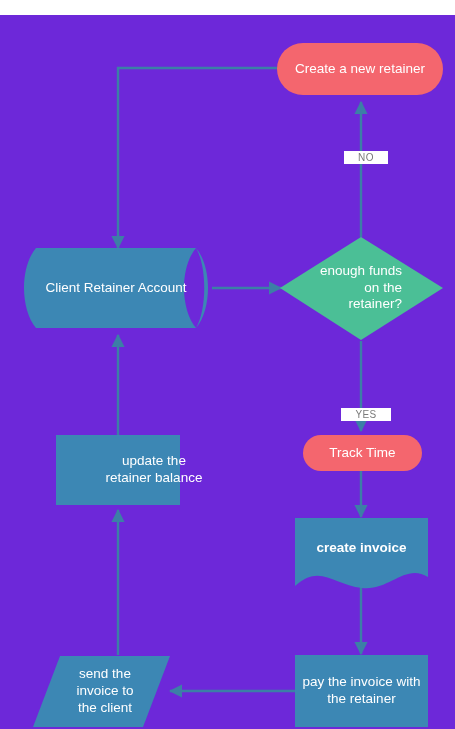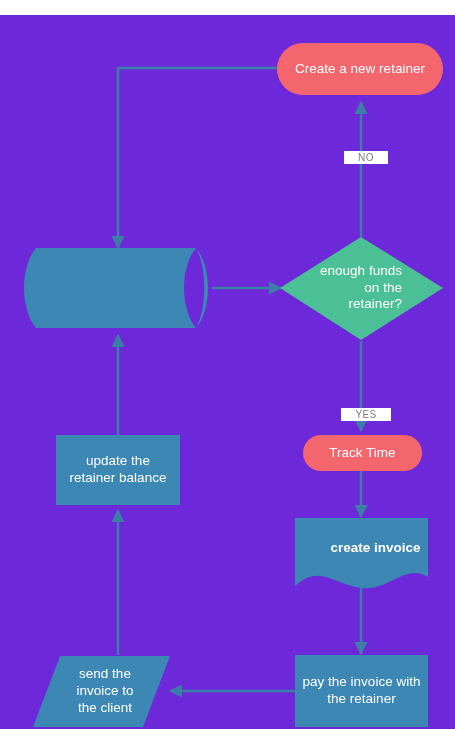--- a/index.html
+++ b/index.html
@@ -33,21 +33,21 @@
     text-align: center;
     color: #ffffff;
     line-height: 1.25;
     pointer-events: none;
     white-space: pre-line;
   }
   .lbl-terminator { font-size: 13.5px; }
   .lbl-process    { font-size: 13.5px; }
   .lbl-decision   { font-size: 13.5px; }
   .lbl-data       { font-size: 13.5px; }
-  .lbl-doc        { font-size: 13.5px; font-weight: bold; padding-left: 14px; }
+  .lbl-doc        { font-size: 13.5px; font-weight: bold; }
   .edge-label {
     position: absolute;
     color: #7a7a7a;
     font-size: 10px;
     letter-spacing: 0.4px;
     background: #ffffff;
     padding: 1px 4px;
     text-align: center;
     pointer-events: none;
   }
@@ -99,36 +99,37 @@
 
     <rect x="295" y="640" width="133" height="72" fill="#3C87B4"></rect>
 
     <polygon points="60,641 170,641 143,712 33,712" fill="#3C87B4"></polygon>
 
     <rect x="56" y="420" width="124" height="70" fill="#3C87B4"></rect>
   </svg>
 
   <div class="node-label lbl-terminator" style="left:277px; top:28px; width:166px; height:52px;">Create a new retainer</div>
 
+  <div class="node-label lbl-data" style="left:26px; top:233px; width:180px; height:80px;">Client Retainer Account</div>
 
   <div class="node-label lbl-decision" style="left:305px; top:233px; width:112px; height:80px;text-align:right;">enough funds
 on the
 retainer?</div>
 
   <div class="node-label lbl-terminator" style="left:303px; top:420px; width:119px; height:36px;">Track Time</div>
 
   <div class="node-label lbl-doc" style="left:295px; top:505px; width:133px; height:56px;">create invoice</div>
 
   <div class="node-label lbl-process" style="left:45px; top:641px; width:120px; height:71px;">send the
 invoice to
 the client</div>
 
   <div class="node-label lbl-process" style="left:295px; top:640px; width:133px; height:72px;">pay the invoice with
 the retainer</div>
 
-  <div class="node-label lbl-process" style="left:56px; top:420px; width:124px; height:70px;">update the
+  <div class="node-label lbl-process" style="left:56px; top:420px; width:124px; height:70px;padding-left:36px;">update the
 retainer balance</div>
 
   <div class="edge-label" style="left:344px; top:136px; width:36px;">NO</div>
 
   <div class="edge-label" style="left:341px; top:393px; width:42px;">YES</div>
 
 </div>
 
 </body></html>

